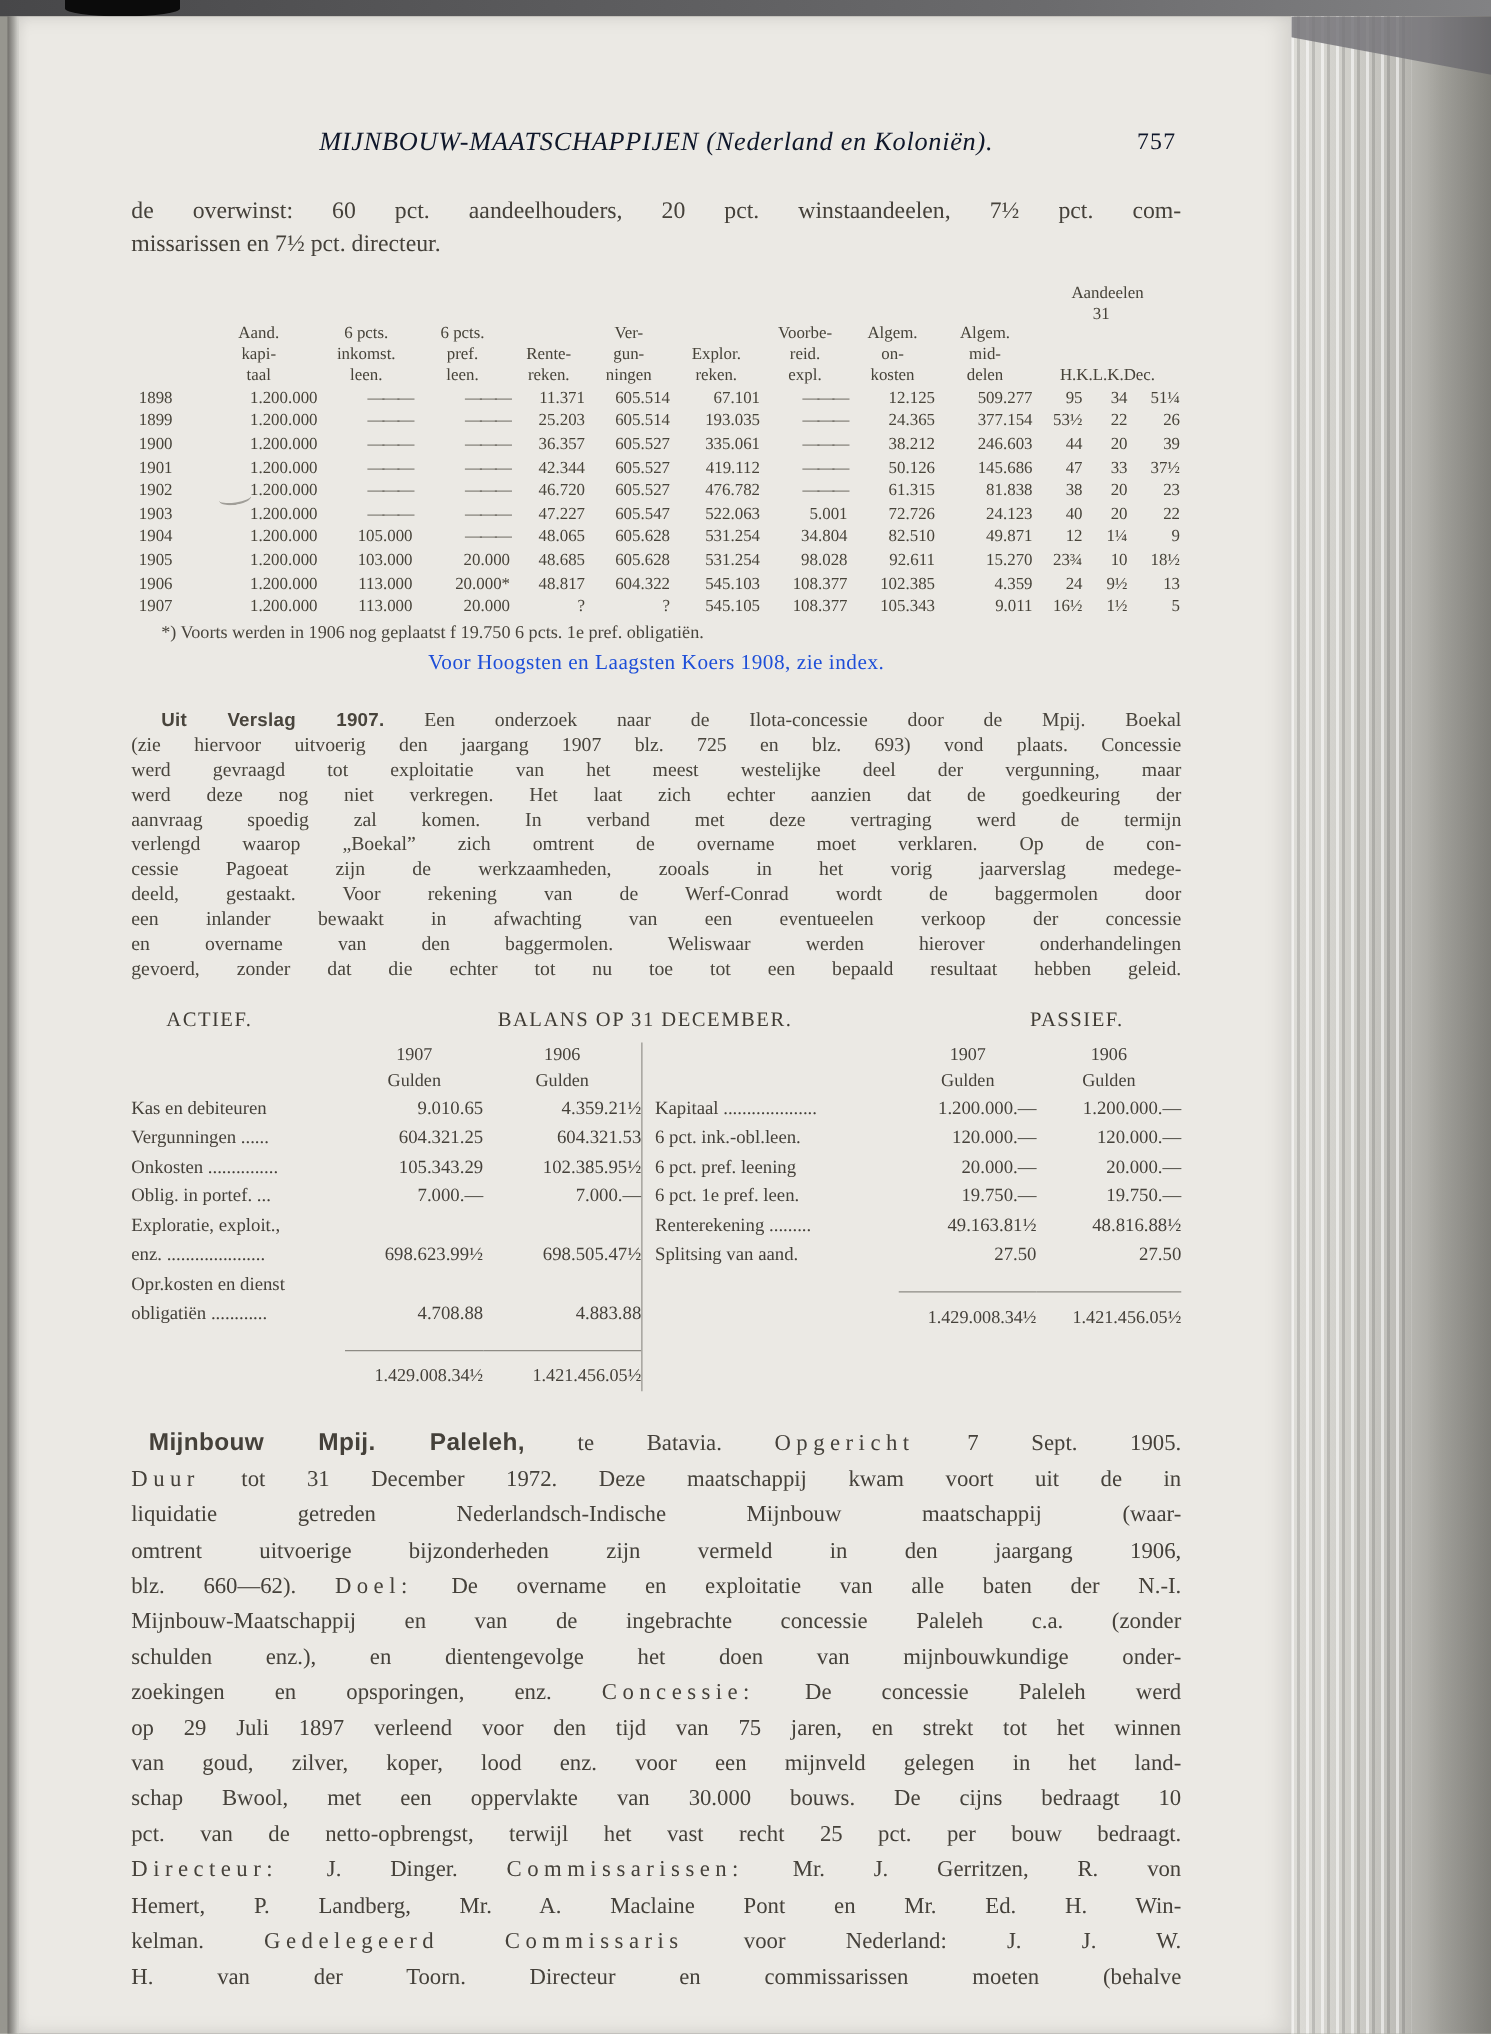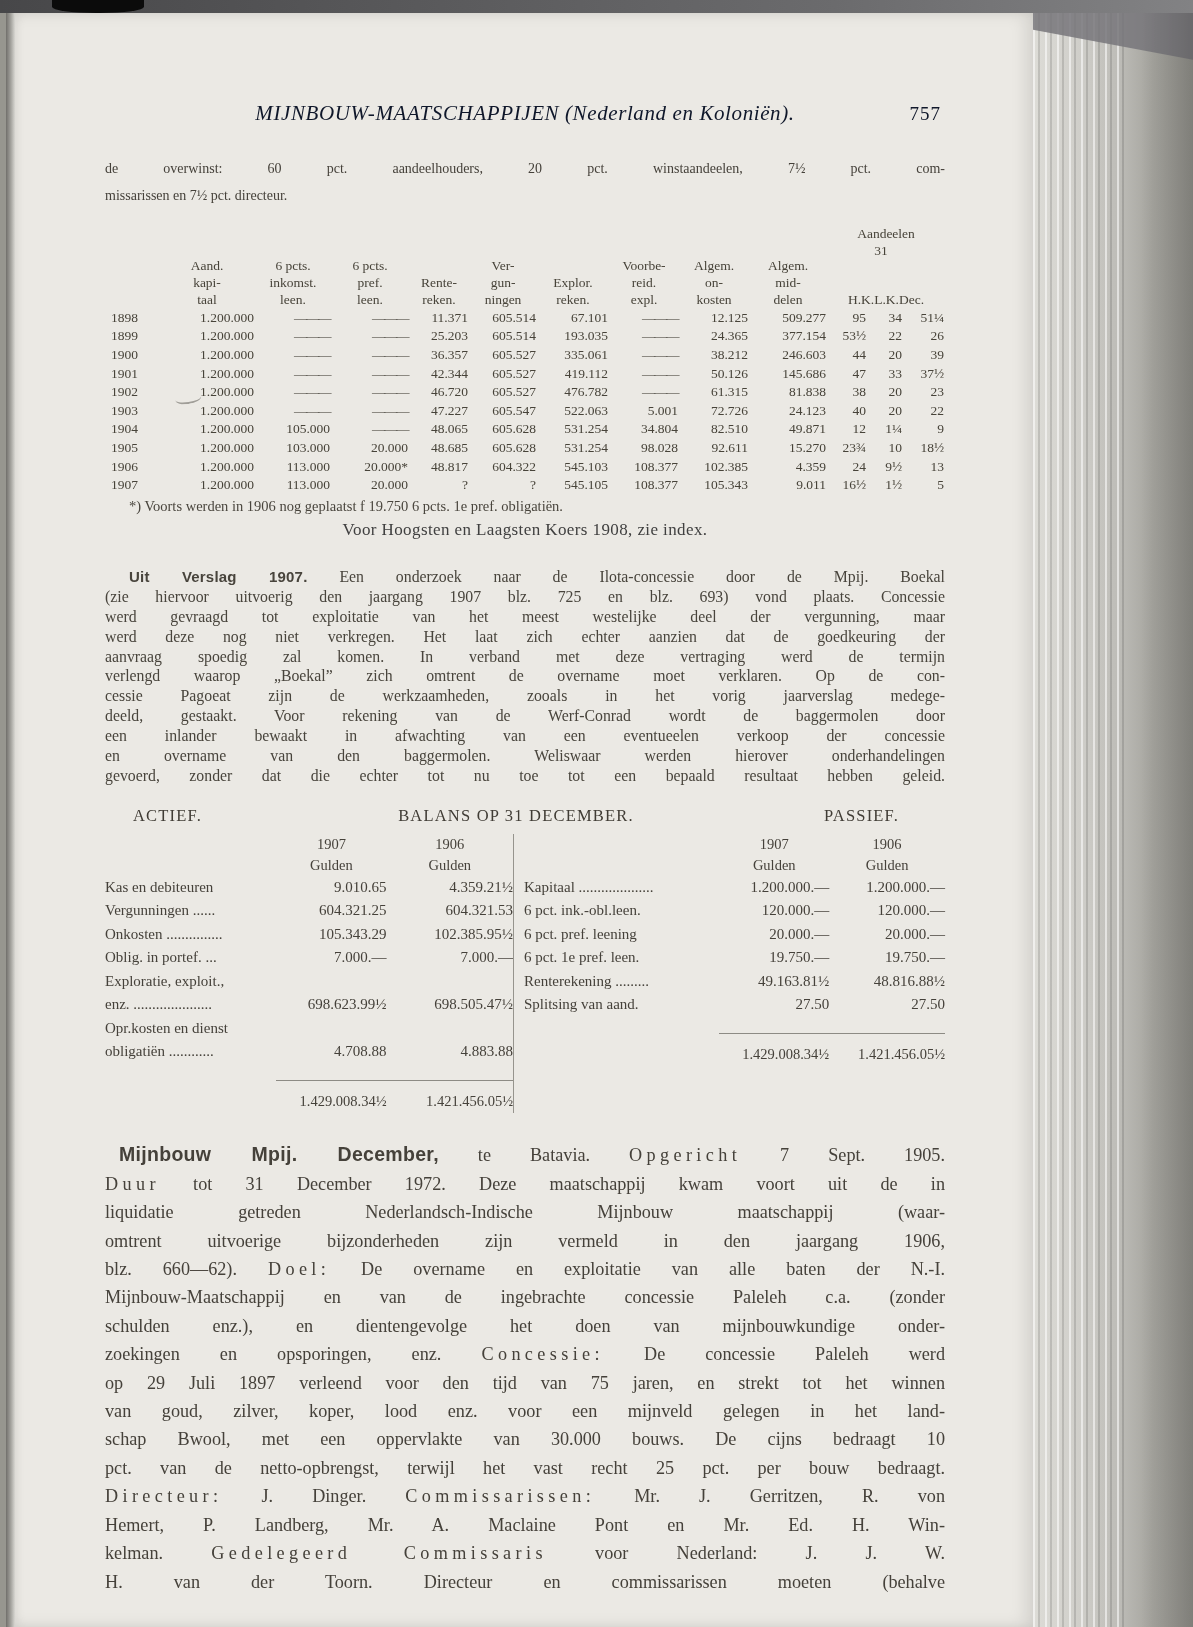--- a/index.html
+++ b/index.html
@@ -27,21 +27,21 @@
   .book-edge .outer{position:absolute;right:0;top:0;width:52px;height:100%;
     background:linear-gradient(90deg,rgba(0,0,0,0),rgba(0,0,0,.14));}
 
   
   .content{position:relative;padding:0 88px 0 90px;}
 
   .header-row{position:relative;margin-top:88px;height:28px;text-align:center;
     font-style:italic;font-size:21px;letter-spacing:.6px;color:#0f172a;white-space:nowrap;}
   .page-num{position:absolute;right:4px;top:2px;font-style:normal;font-size:19px;letter-spacing:1px;}
 
-  .para1{margin-top:26px;font-size:14px;line-height:27px;color:#45413a;}
+  .para1{margin-top:26px;font-size:19px;line-height:27px;color:#45413a;}
   .tline{text-align:justify;text-align-last:justify;}
   .para1 .tline:last-child{text-align-last:left;}
 
   .pen-mark{position:absolute;left:160px;top:292px;width:26px;height:9px;
     border-bottom:2px solid #8e8c86;border-radius:50%;transform:rotate(-8deg);opacity:.8;}
 
   
   .shares{margin-top:16px;}
   table.shares-table{table-layout:fixed;border-collapse:collapse;width:840px;
     font-size:13.5px;line-height:17px;color:#474339;}
@@ -49,21 +49,21 @@
     text-align:center;padding:0 1px;}
   table.shares-table td{white-space:nowrap;padding:0 1px;height:18.6px;overflow:visible;}
   table.shares-table td.year{text-align:left;padding-left:6px;}
   table.shares-table td.num{text-align:right;}
   table.shares-table td.dash{letter-spacing:-1.5px;color:#56524a;}
   th.hg .g1{text-align:center;line-height:17px;}
   th.hg .g2{text-align:center;padding-right:10px;line-height:17px;}
   th.hg .g3{display:flex;justify-content:center;line-height:17px;padding:0 1px;margin-top:32px;}
 
   .footnote{margin-top:4px;padding-left:24px;font-size:14.5px;color:#49453d;}
-  .index-note{margin-top:5px;text-align:center;font-size:17px;letter-spacing:.4px;color:#404040;}
+  .index-note{margin-top:5px;text-align:center;font-size:17px;letter-spacing:.4px;color:#1d4ed8;}
 
   .uitverslag{margin-top:27px;font-size:15.8px;line-height:19.9px;color:#48443c;}
   .uitverslag .tline:first-child{padding-left:0;text-indent:24px;}
   .b{font-family:"Liberation Sans", sans-serif;font-weight:700;letter-spacing:.2px;}
   .uitverslag .b{font-size:15px;}
   .sp{letter-spacing:.24em;}
 
   
   .balance{margin-top:20px;color:#45413a;}
   .balance-head{display:flex;font-size:16.5px;letter-spacing:1.2px;color:#403c35;}
@@ -457,21 +457,21 @@
                   <td class="v tv">1.429.008.34½</td>
                   <td class="v tv">1.421.456.05½</td>
                 </tr>
               </tbody>
             </table>
         </div>
       </div>
     </div>
 
     <div class="paleleh">
-        <div class="tline"><span class="b">Mijnbouw Mpij. December,</span><span> te Batavia.  </span><span class="sp">Opgericht</span><span> 7 Sept. 1905.</span></div>
+        <div class="tline"><span class="b">Mijnbouw Mpij. Paleleh,</span><span> te Batavia.  </span><span class="sp">Opgericht</span><span> 7 Sept. 1905.</span></div>
         <div class="tline"><span class="sp">Duur</span><span>  tot 31 December 1972.  Deze maatschappij kwam voort uit de in</span></div>
         <div class="tline"><span>liquidatie getreden Nederlandsch-Indische Mijnbouw maatschappij (waar-</span></div>
         <div class="tline"><span>omtrent uitvoerige bijzonderheden zijn vermeld in den jaargang 1906,</span></div>
         <div class="tline"><span>blz. 660—62).  </span><span class="sp">Doel:</span><span>  De overname en exploitatie van alle baten der N.-I.</span></div>
         <div class="tline"><span>Mijnbouw-Maatschappij en van de ingebrachte concessie Paleleh c.a. (zonder</span></div>
         <div class="tline"><span>schulden enz.), en dientengevolge het doen van mijnbouwkundige onder-</span></div>
         <div class="tline"><span>zoekingen en opsporingen, enz.  </span><span class="sp">Concessie:</span><span>  De concessie Paleleh werd</span></div>
         <div class="tline"><span>op 29 Juli 1897 verleend voor den tijd van 75 jaren, en strekt tot het winnen</span></div>
         <div class="tline"><span>van goud, zilver, koper, lood enz. voor een mijnveld gelegen in het land-</span></div>
         <div class="tline"><span>schap Bwool, met een oppervlakte van 30.000 bouws.  De cijns bedraagt 10</span></div>

